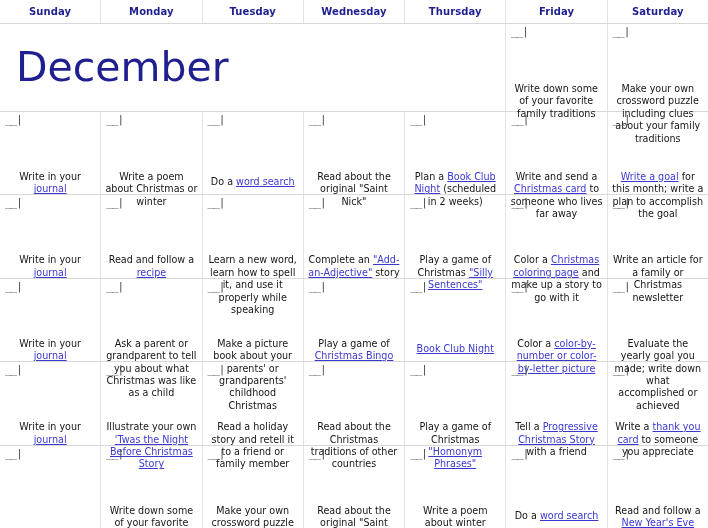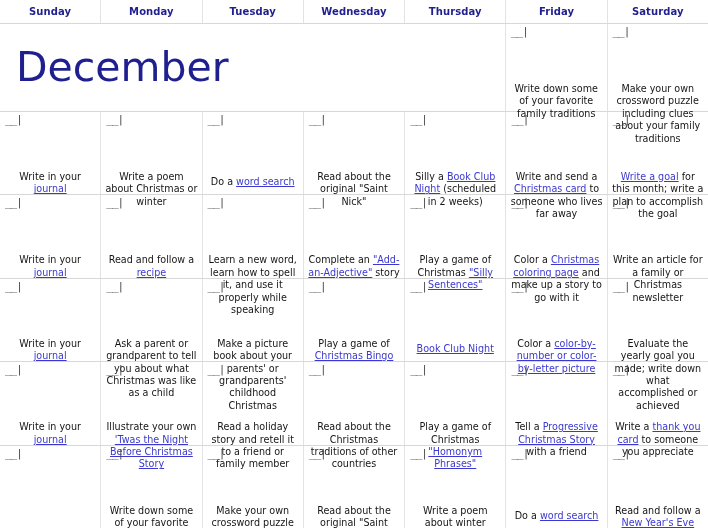--- a/index.html
+++ b/index.html
@@ -185,21 +185,21 @@
         </div>
         <div class="day-cell">
           <div class="date-mark">__|</div>
           <div class="task">
             <span class="inner"><span>Read about the original "Saint Nick"</span></span>
           </div>
         </div>
         <div class="day-cell">
           <div class="date-mark">__|</div>
           <div class="task">
-            <span class="inner"><span>Silly a </span><a class="lnk">Book Club Night</a><span> (scheduled in 2 weeks)</span></span>
+            <span class="inner"><span>Plan a </span><a class="lnk">Book Club Night</a><span> (scheduled in 2 weeks)</span></span>
           </div>
         </div>
         <div class="day-cell">
           <div class="date-mark">__|</div>
           <div class="task">
             <span class="inner"><span>Write and send a </span><a class="lnk">Christmas card</a><span> to someone who lives far away</span></span>
           </div>
         </div>
         <div class="day-cell">
           <div class="date-mark">__|</div>

